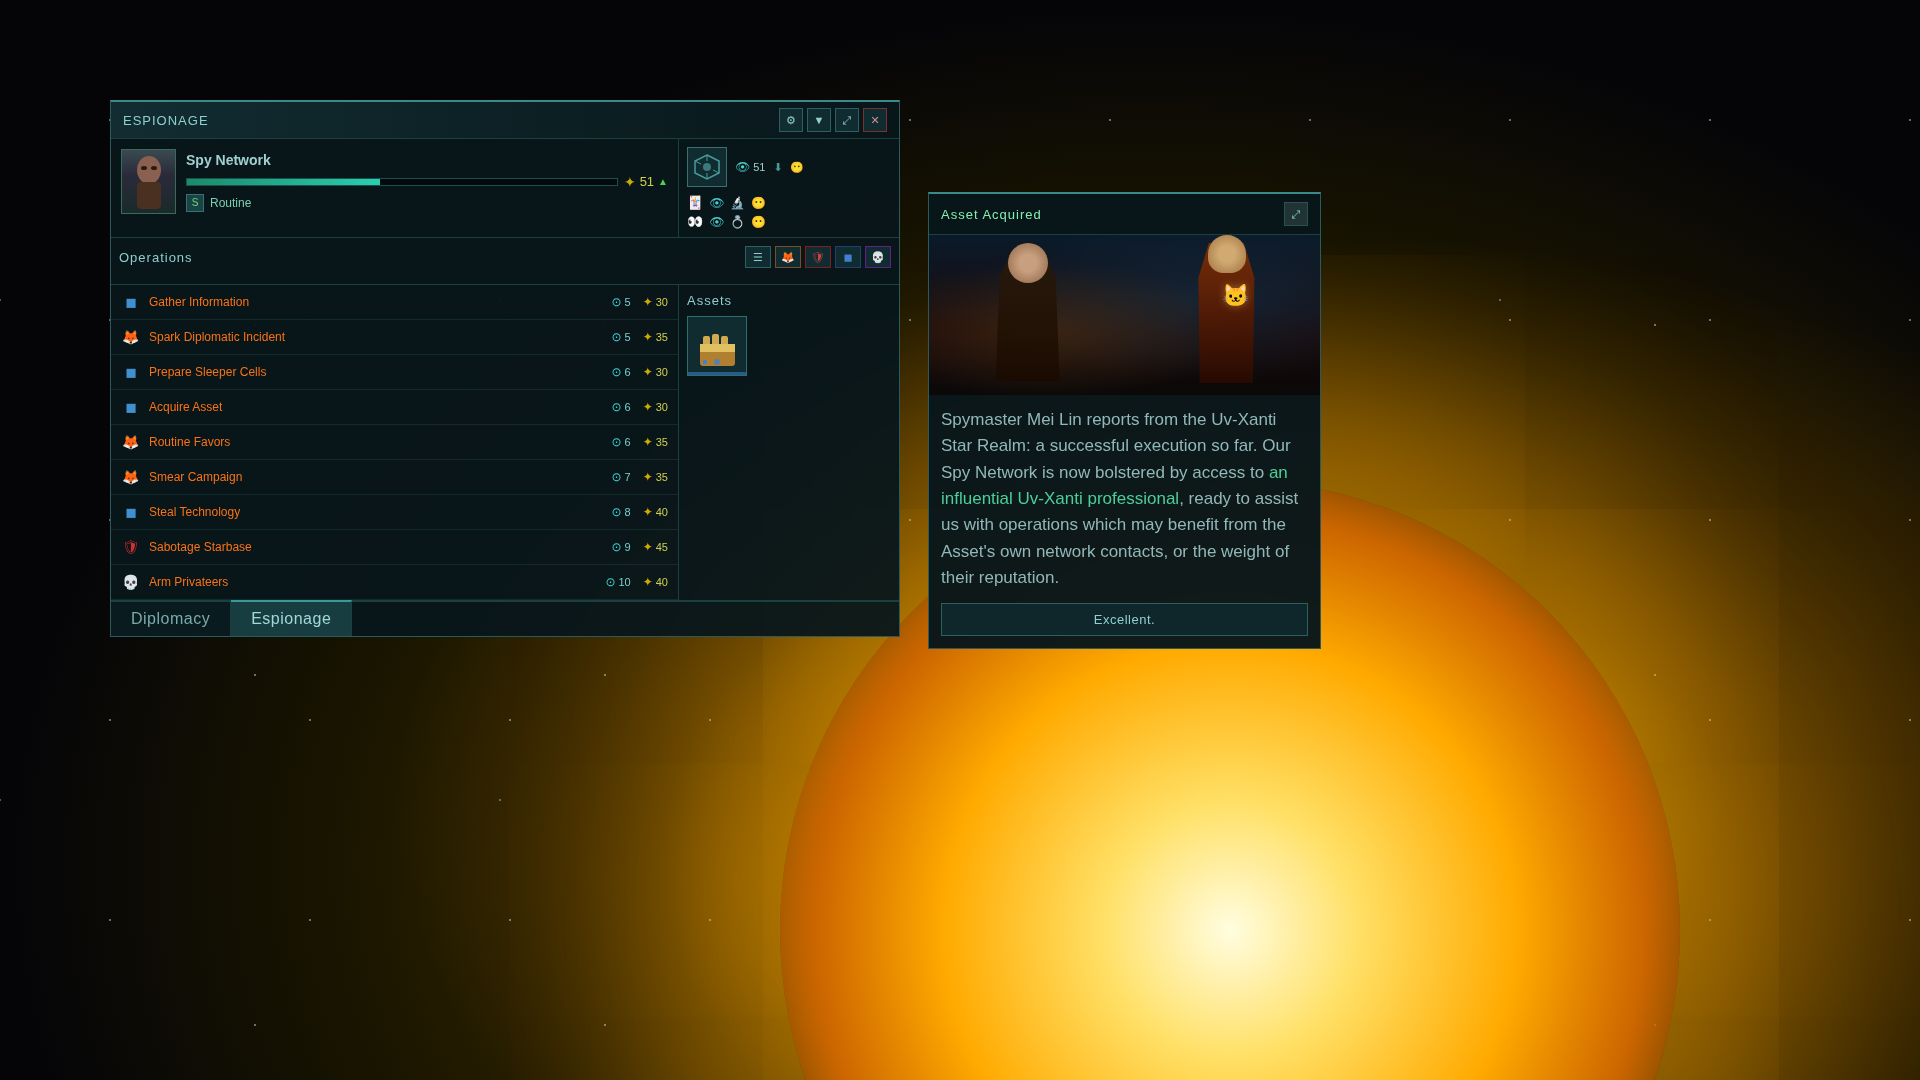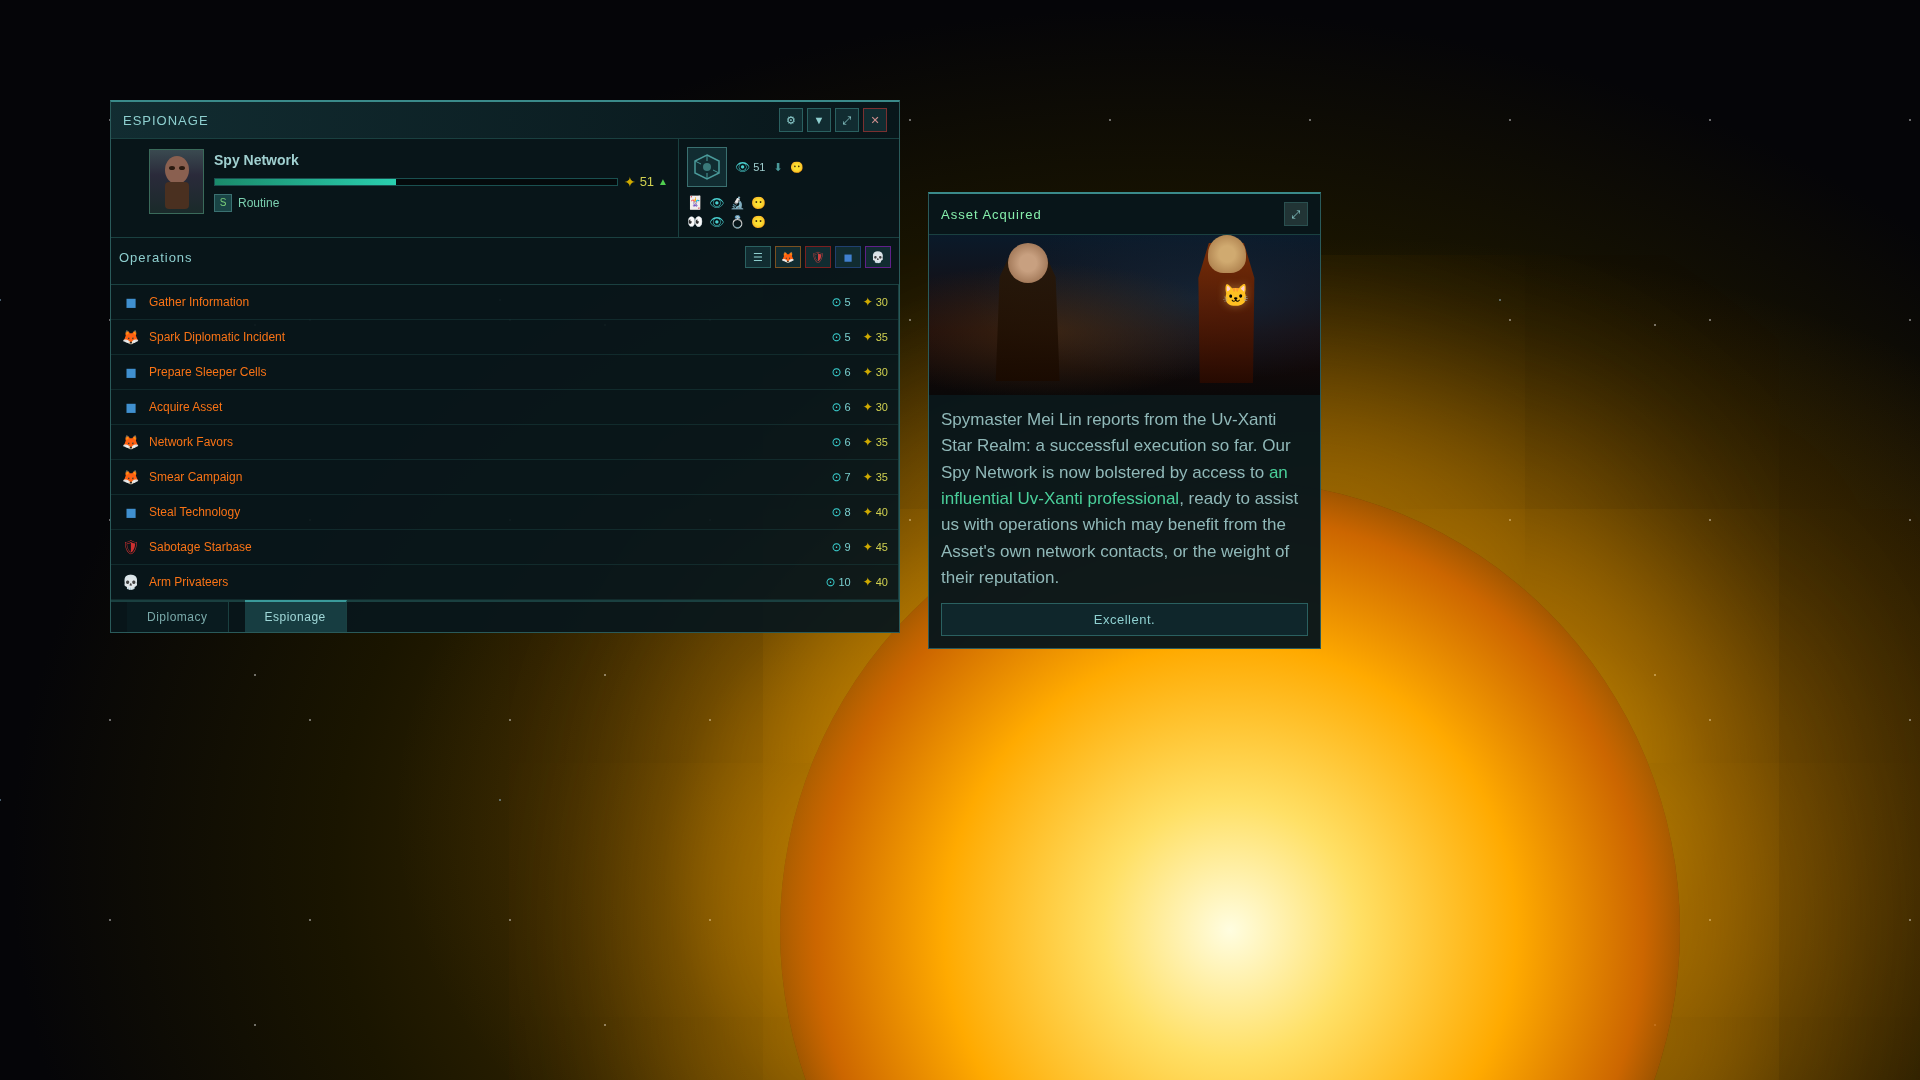--- a/index.html
+++ b/index.html
@@ -88,21 +88,20 @@
       display: flex;
       align-items: center;
       justify-content: center;
       font-size: 11px;
     }
     .panel-btn.close { border-color: #7a3030; color: #cf8e8e; }
 
     
     .panel-content {
       display: flex;
-      margin-left: 28px;
     }
 
     
     .spy-section {
       flex: 1;
       padding: 10px;
       border-right: 1px solid #1a4040;
     }
     .spy-info {
       display: flex;
@@ -362,24 +361,23 @@
     .bottom-tabs {
       display: flex;
       border-top: 2px solid #1a4040;
     }
     .tab-btn {
       padding: 8px 20px;
       background: rgba(10,28,32,0.9);
       border: none;
       border-right: 1px solid #1a4040;
       color: #7aaaaa;
-      font-size: 12px;
+      font-size: 16px;
       cursor: pointer;
       letter-spacing: 0.5px;
-      margin-left: 16px;
     }
     .tab-btn.active {
       background: rgba(25,65,70,0.9);
       color: #a0d8d8;
       border-top: 2px solid #3a9a9a;
       margin-top: -2px;
     }
 
     
     .asset-acquired-panel {
@@ -681,21 +679,21 @@
           <span>6</span>
         </div>
         <div class="op-power">
           <span class="power-icon">✦</span>
           <span>30</span>
         </div>
       </div>
 
       <div class="op-row">
         <div class="op-icon orange">🦊</div>
-        <span class="op-name">Network Favors</span>
+        <span class="op-name">Routine Favors</span>
         <div class="op-cost">
           <span class="cost-icon">⊙</span>
           <span>6</span>
         </div>
         <div class="op-power">
           <span class="power-icon">✦</span>
           <span>35</span>
         </div>
       </div>
 
@@ -746,20 +744,37 @@
           <span>10</span>
         </div>
         <div class="op-power">
           <span class="power-icon">✦</span>
           <span>40</span>
         </div>
       </div>
 
     </div>
 
+    <div class="assets-panel">
+      <div class="assets-title">Assets</div>
+      <div class="asset-grid">
+        <div class="asset-item">
+          <svg width="45" height="45" viewBox="0 0 45 45">
+
+            <rect x="5" y="20" width="35" height="22" rx="3" fill="#b08030"></rect>
+            <rect x="8" y="12" width="7" height="12" rx="2" fill="#cfaa50"></rect>
+            <rect x="17" y="10" width="7" height="14" rx="2" fill="#cfaa50"></rect>
+            <rect x="26" y="12" width="7" height="12" rx="2" fill="#cfaa50"></rect>
+            <rect x="5" y="20" width="35" height="8" fill="#e0c060"></rect>
+            <rect x="8" y="36" width="4" height="4" rx="1" fill="#4080cf"></rect>
+            <circle cx="22" cy="38" r="3" fill="#4080cf" opacity="0.8"></circle>
+          </svg>
+        </div>
+      </div>
+    </div>
   </div>
 
   <div class="bottom-tabs">
     <button class="tab-btn">Diplomacy</button>
     <button class="tab-btn active">Espionage</button>
   </div>
 
 </div>
 
 <div class="asset-acquired-panel">

